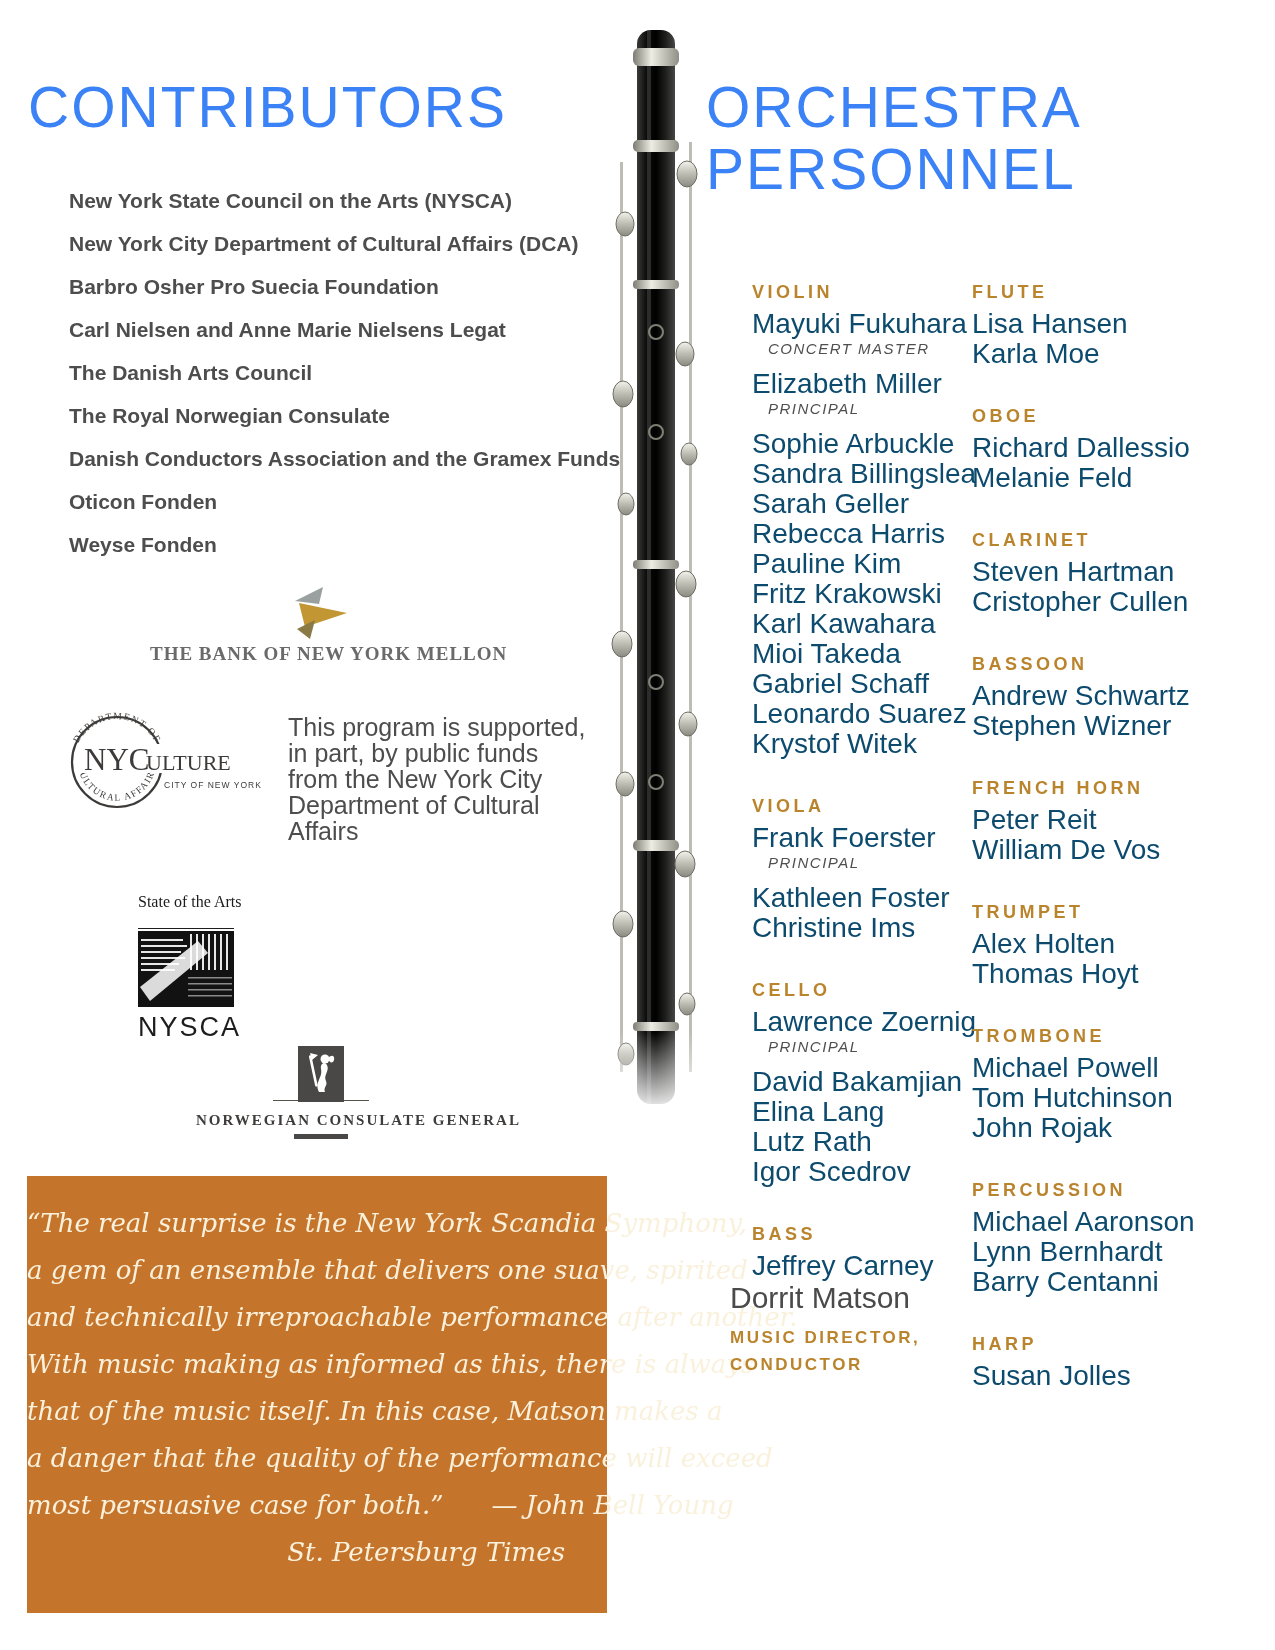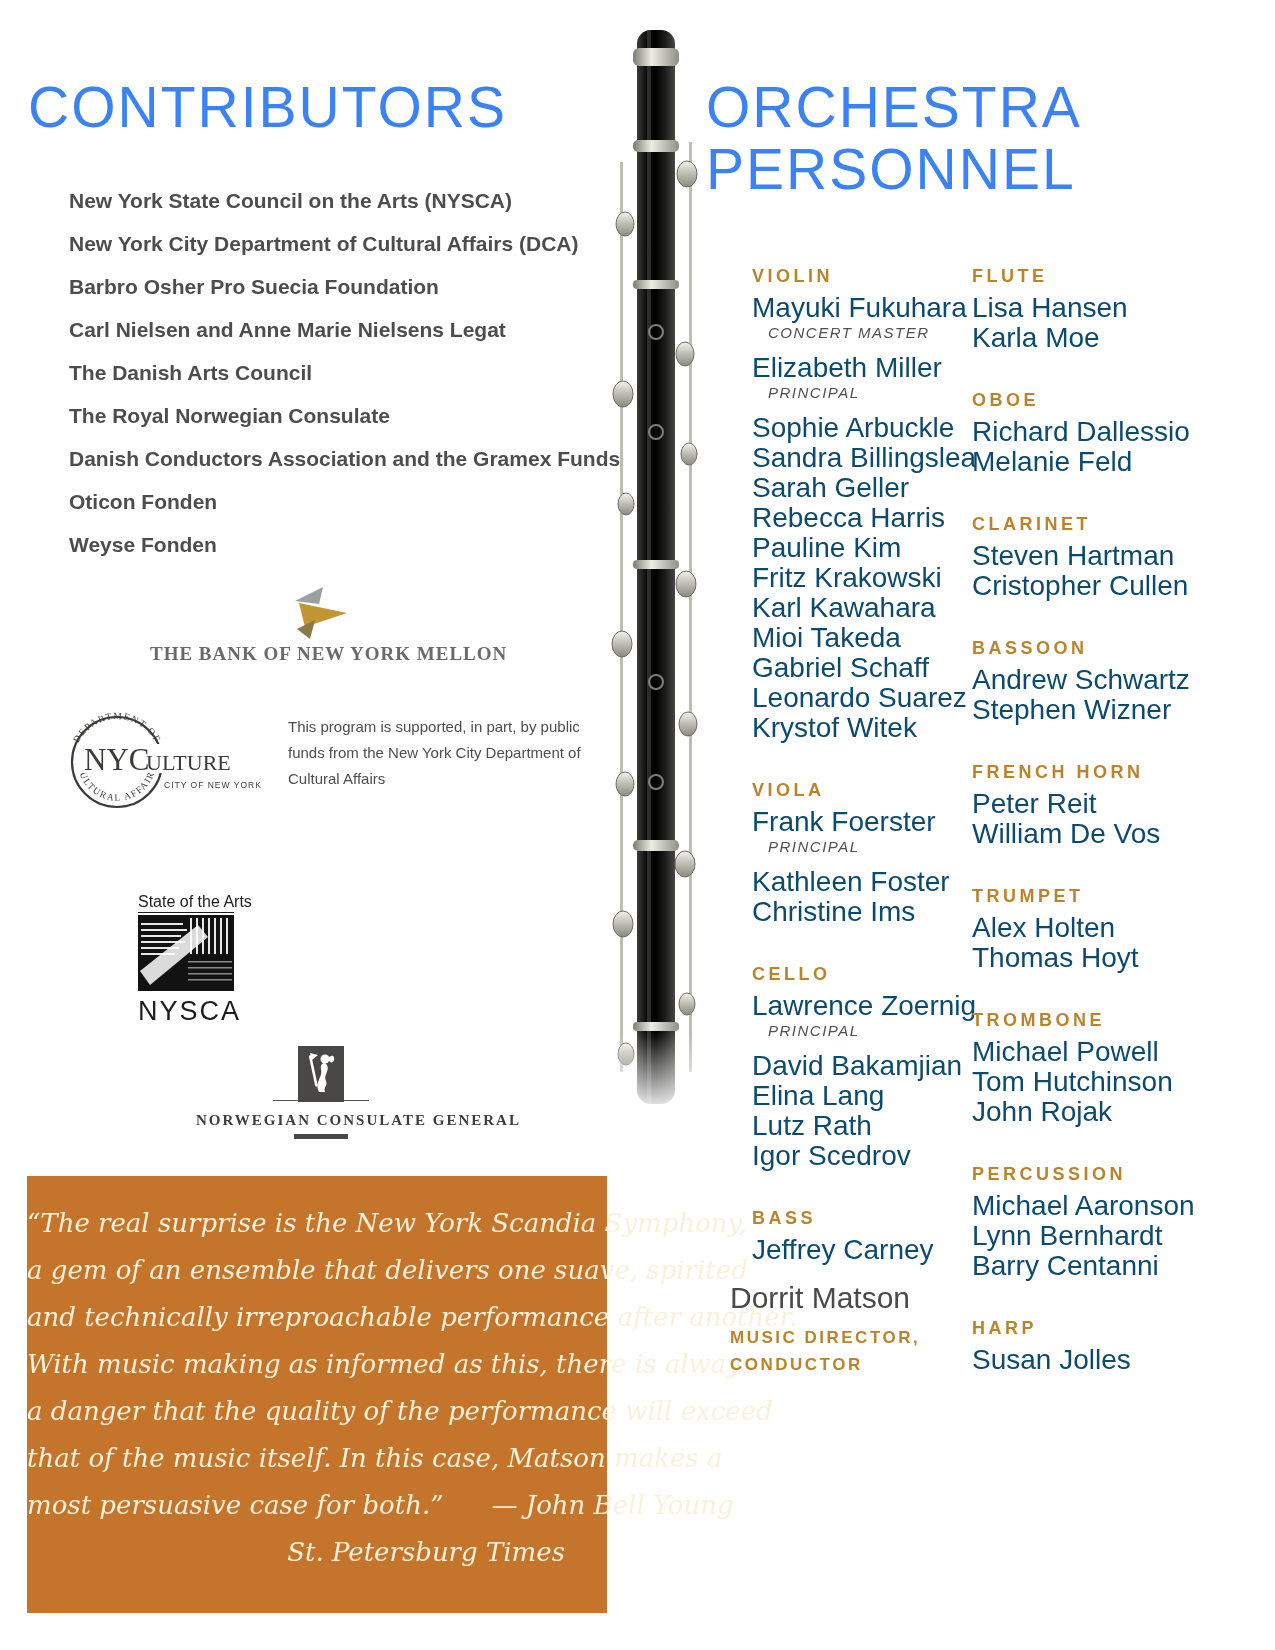--- a/index.html
+++ b/index.html
@@ -21,28 +21,28 @@
   
   .bny-logo{position:absolute;left:150px;top:583px;width:340px;text-align:center;}
   .bny-arrow{display:block;margin:0 auto 2px auto;}
   .bny-text{
     font-family:"Liberation Serif",serif;font-size:19px;font-weight:700;
     letter-spacing:1px;color:#6a6a6a;white-space:nowrap;
   }
   
   .nyculture-logo{position:absolute;left:60px;top:700px;}
   .support-text{
-    position:absolute;width:302px;font-size:15px;line-height:26px;color:#4d4d4d;
+    position:absolute;width:302px;font-size:25px;line-height:26px;color:#4d4d4d;
   }
   .nyc-text{left:288px;top:714px;}
   
   .nysca-logo{position:absolute;left:138px;top:893px;width:100px;}
   .nysca-tagline{
     font-size:16px;color:#1d1d1d;border-bottom:1px solid #1d1d1d;
-    padding-bottom:1px;margin-bottom:2px;width:96px;white-space:nowrap;
+    padding-bottom:17px;margin-bottom:2px;width:96px;white-space:nowrap;font-family:Liberation Serif, serif;
   }
   .nysca-acronym{font-size:27px;letter-spacing:2px;color:#1d1d1d;margin-top:1px;}
   .nysca-text{left:288px;top:903px;}
   
   .norwegian{position:absolute;left:196px;top:1046px;width:250px;text-align:center;}
   .nor-emblem{position:relative;height:58px;}
   .nor-line{position:absolute;left:77px;top:54px;width:96px;height:1px;background:#55524e;}
   .nor-square{
     position:absolute;left:102px;top:0;width:46px;height:56px;background:#4a4846;
   }
@@ -61,21 +61,21 @@
     font-size:26px;line-height:47px;color:#FAF1DC;text-align:center;white-space:nowrap;
   }
   .quote-attrib{margin-left:48px;}
   .quote-source{
     font-family:"DejaVu Serif",serif;font-style:italic;font-size:26px;line-height:47px;
     color:#FAF1DC;text-align:right;padding-right:42px;
   }
   
   .clarinet{position:absolute;left:600px;top:22px;width:112px;height:1092px;}
   
-  .personnel-col{position:absolute;top:262px;}
+  .personnel-col{position:absolute;top:278px;}
   .col1{left:752px;width:215px;}
   .col2{left:972px;width:235px;}
   .sec-header{
     color:#BA842D;font-size:18px;font-weight:700;letter-spacing:3.5px;
     line-height:29px;margin-top:33px;margin-bottom:2px;white-space:nowrap;
   }
   .personnel-col .sec-header:first-child{margin-top:0;}
   .member-name{font-size:28px;line-height:30px;color:#0c4a6e;white-space:nowrap;}
   .member-role{
     font-size:15px;font-style:italic;letter-spacing:1.5px;color:#4f4f4f;
@@ -189,22 +189,22 @@
     <div class="nor-name">NORWEGIAN CONSULATE GENERAL</div>
     <div class="nor-bar"></div>
   </div>
 
   <div class="quote-box">
     <div id="quote-lines">
         <div class="quote-line">“The real surprise is the New York Scandia Symphony,</div>
         <div class="quote-line">a gem of an ensemble that delivers one suave, spirited</div>
         <div class="quote-line">and technically irreproachable performance after another.</div>
         <div class="quote-line">With music making as informed as this, there is always</div>
+        <div class="quote-line">that of the music itself. In this case, Matson makes a</div>
         <div class="quote-line">a danger that the quality of the performance will exceed</div>
-        <div class="quote-line">that of the music itself. In this case, Matson makes a</div>
       </div>
     <div class="quote-line">
       <span>most persuasive case for both.”</span><span class="quote-attrib">— John Bell Young</span>
     </div>
     <div class="quote-source">St. Petersburg Times</div>
   </div>
 
   <svg class="clarinet" viewBox="0 0 112 1092" width="112" height="1092">
     <defs>
       <linearGradient id="bodyGrad" x1="0" y1="0" x2="1" y2="0">

